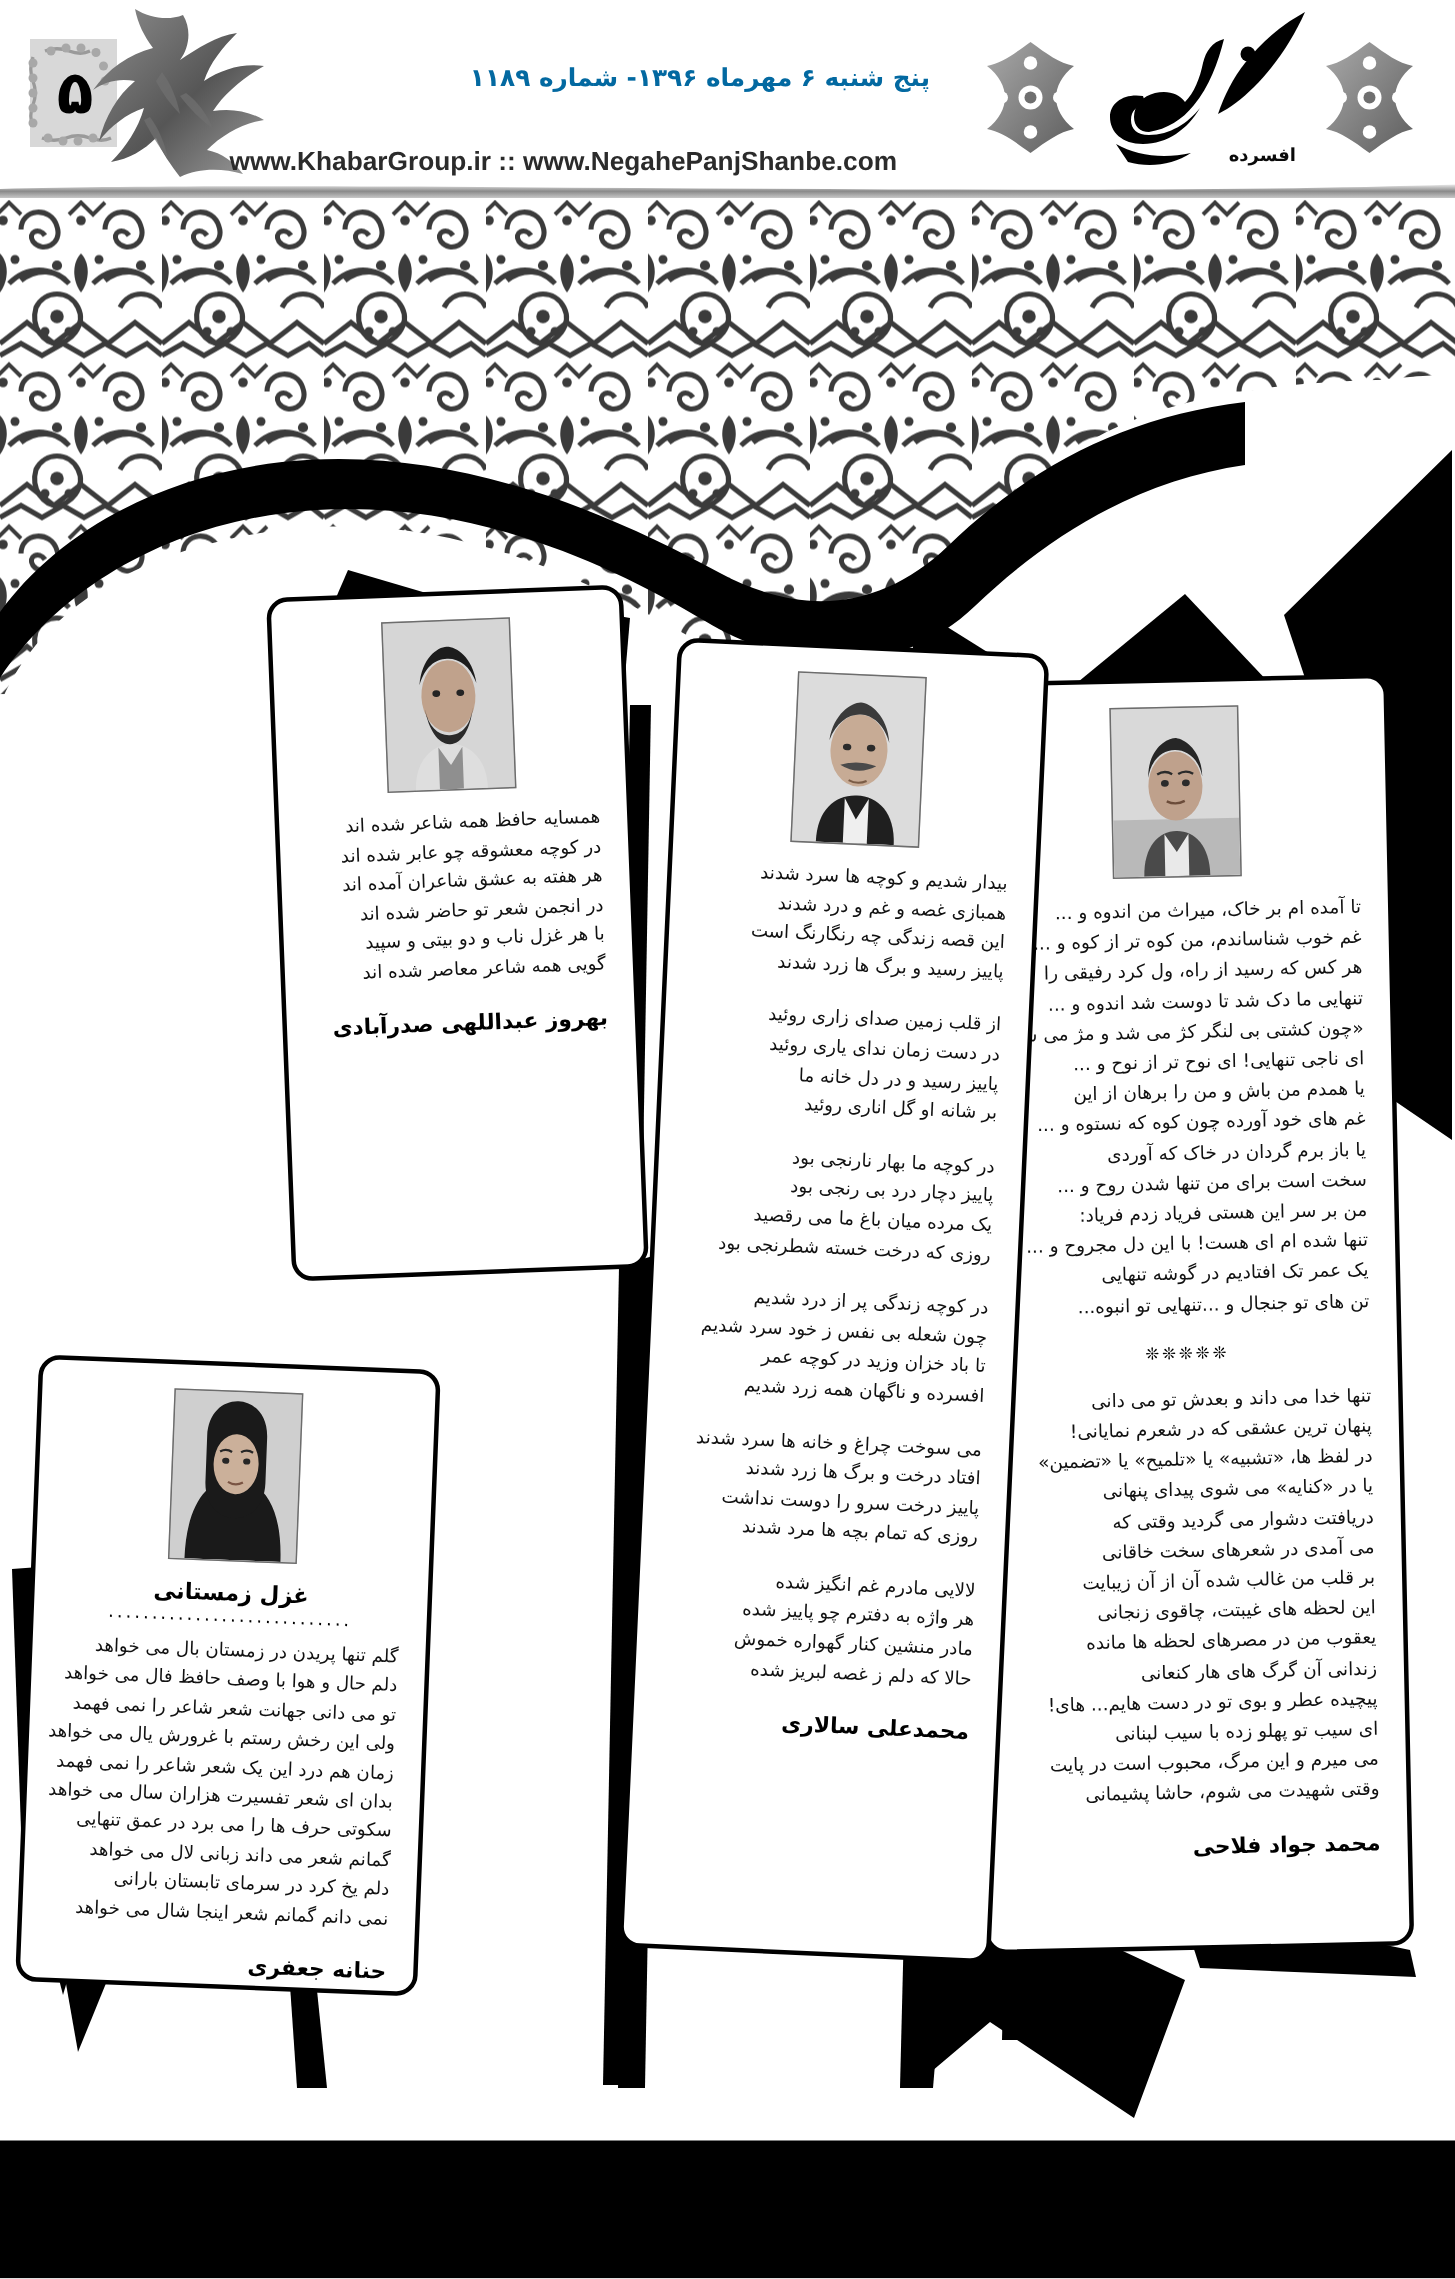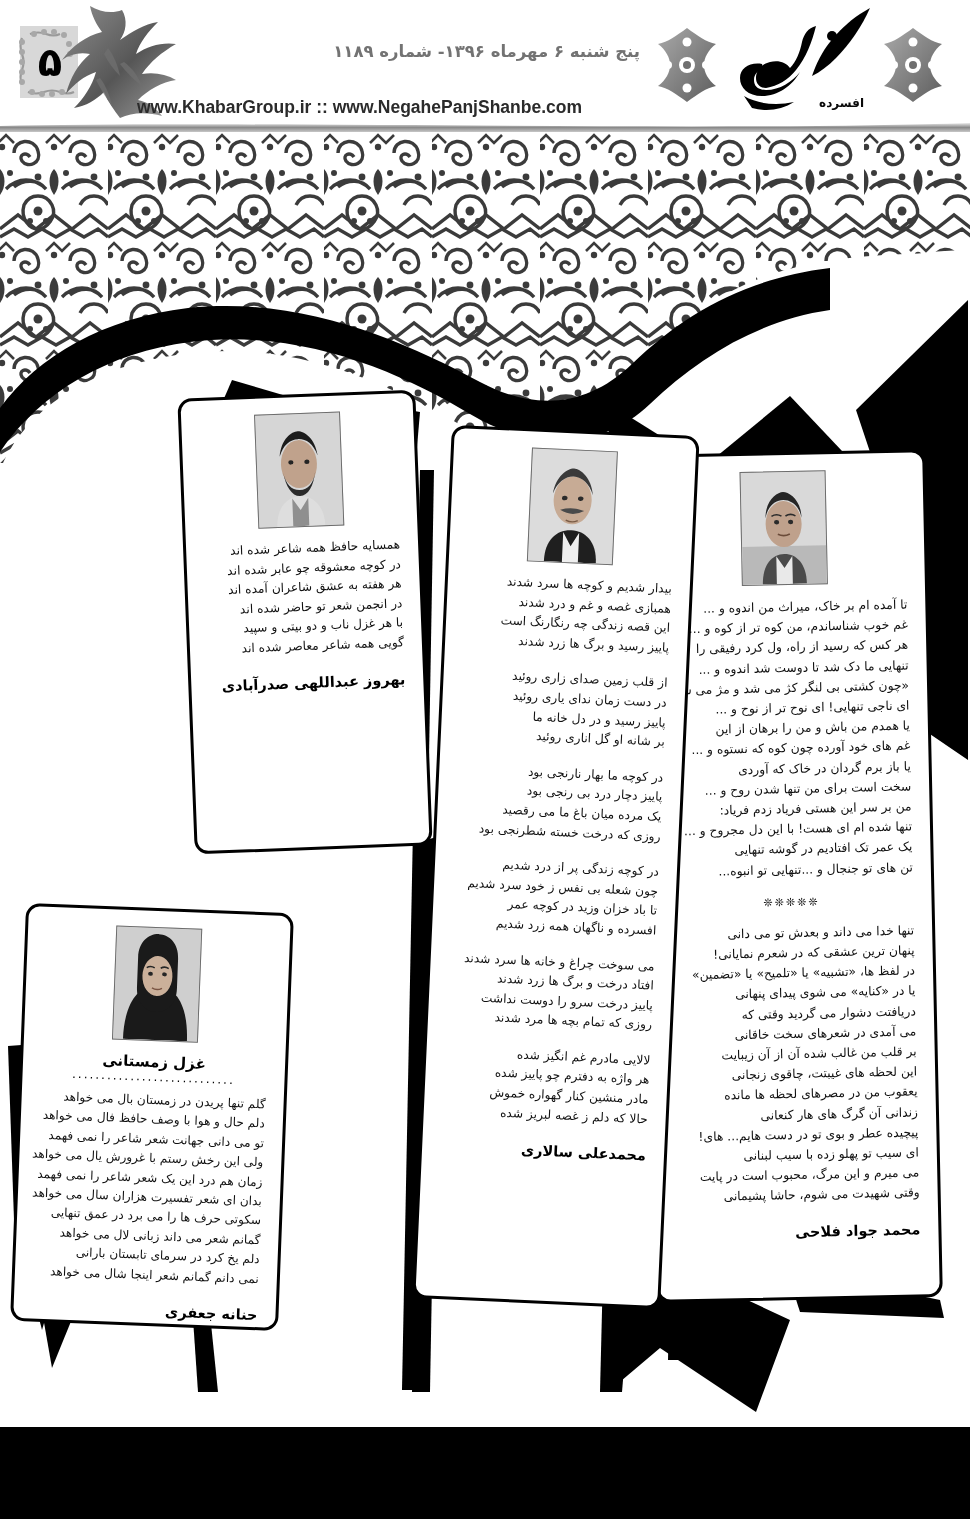--- a/index.html
+++ b/index.html
@@ -57,31 +57,31 @@
     color: #000;
     line-height: 1;
   }
   .phoenix {
     position: absolute;
     left: 62px; top: 2px;
     width: 120px; height: 128px;
   }
   .header-date {
     position: absolute;
-    right: 330px; top: 42px;
+    right: 350px; top: 42px;
     font-family: "DejaVu Sans", sans-serif;
     font-size: 16.5px;
     font-weight: bold;
-    color: #737373;
+    color: #0369a1;
     white-space: nowrap;
     letter-spacing: 0px;
   }
   .header-urls {
     position: absolute;
-    left: 137px; top: 97px;
+    left: 153px; top: 97px;
     font-family: "Liberation Sans", sans-serif;
     font-size: 17.5px;
     font-weight: bold;
     color: #2b2b2b;
     white-space: nowrap;
     direction: ltr;
   }
   .brand-block {
     position: absolute;
     right: 18px; top: 2px;

